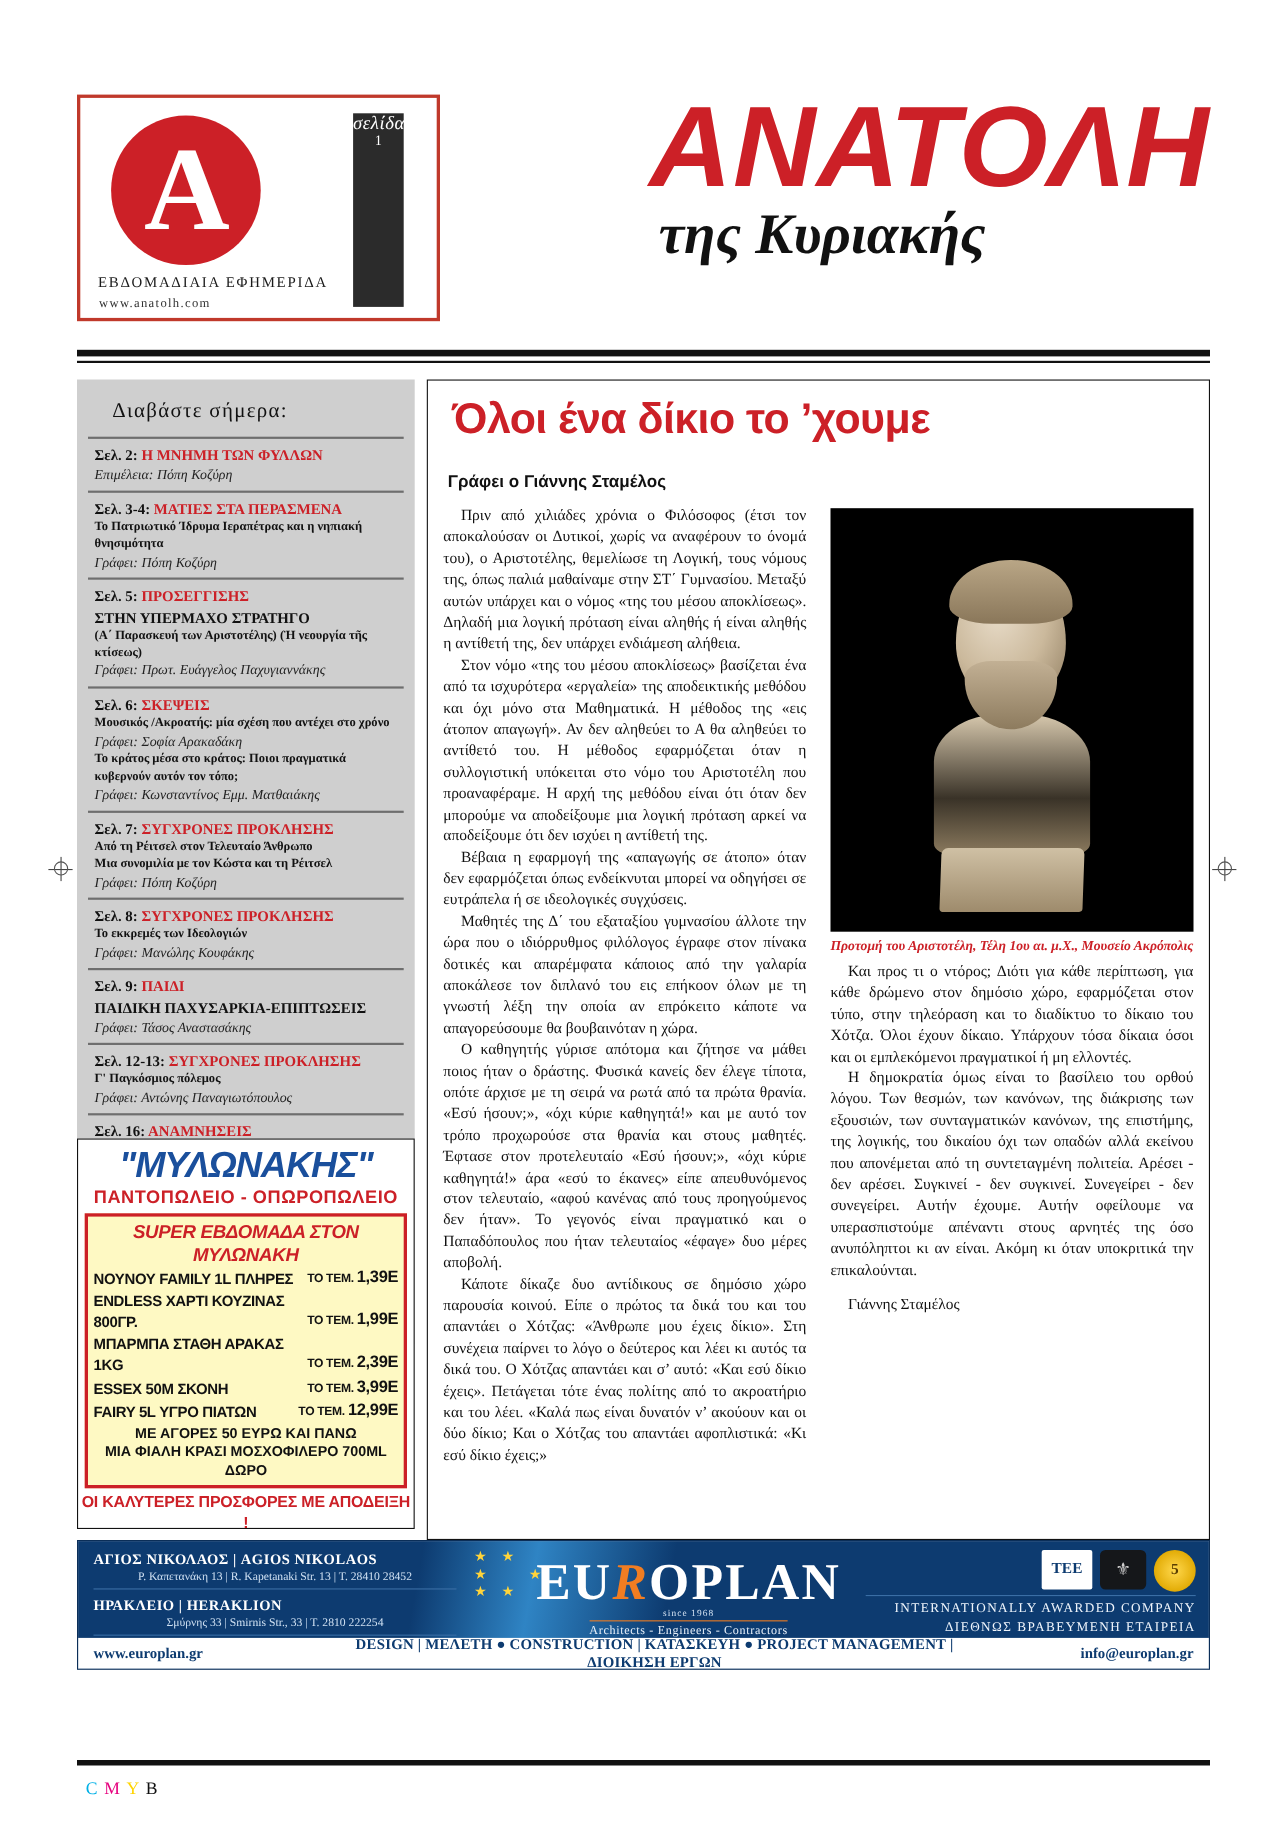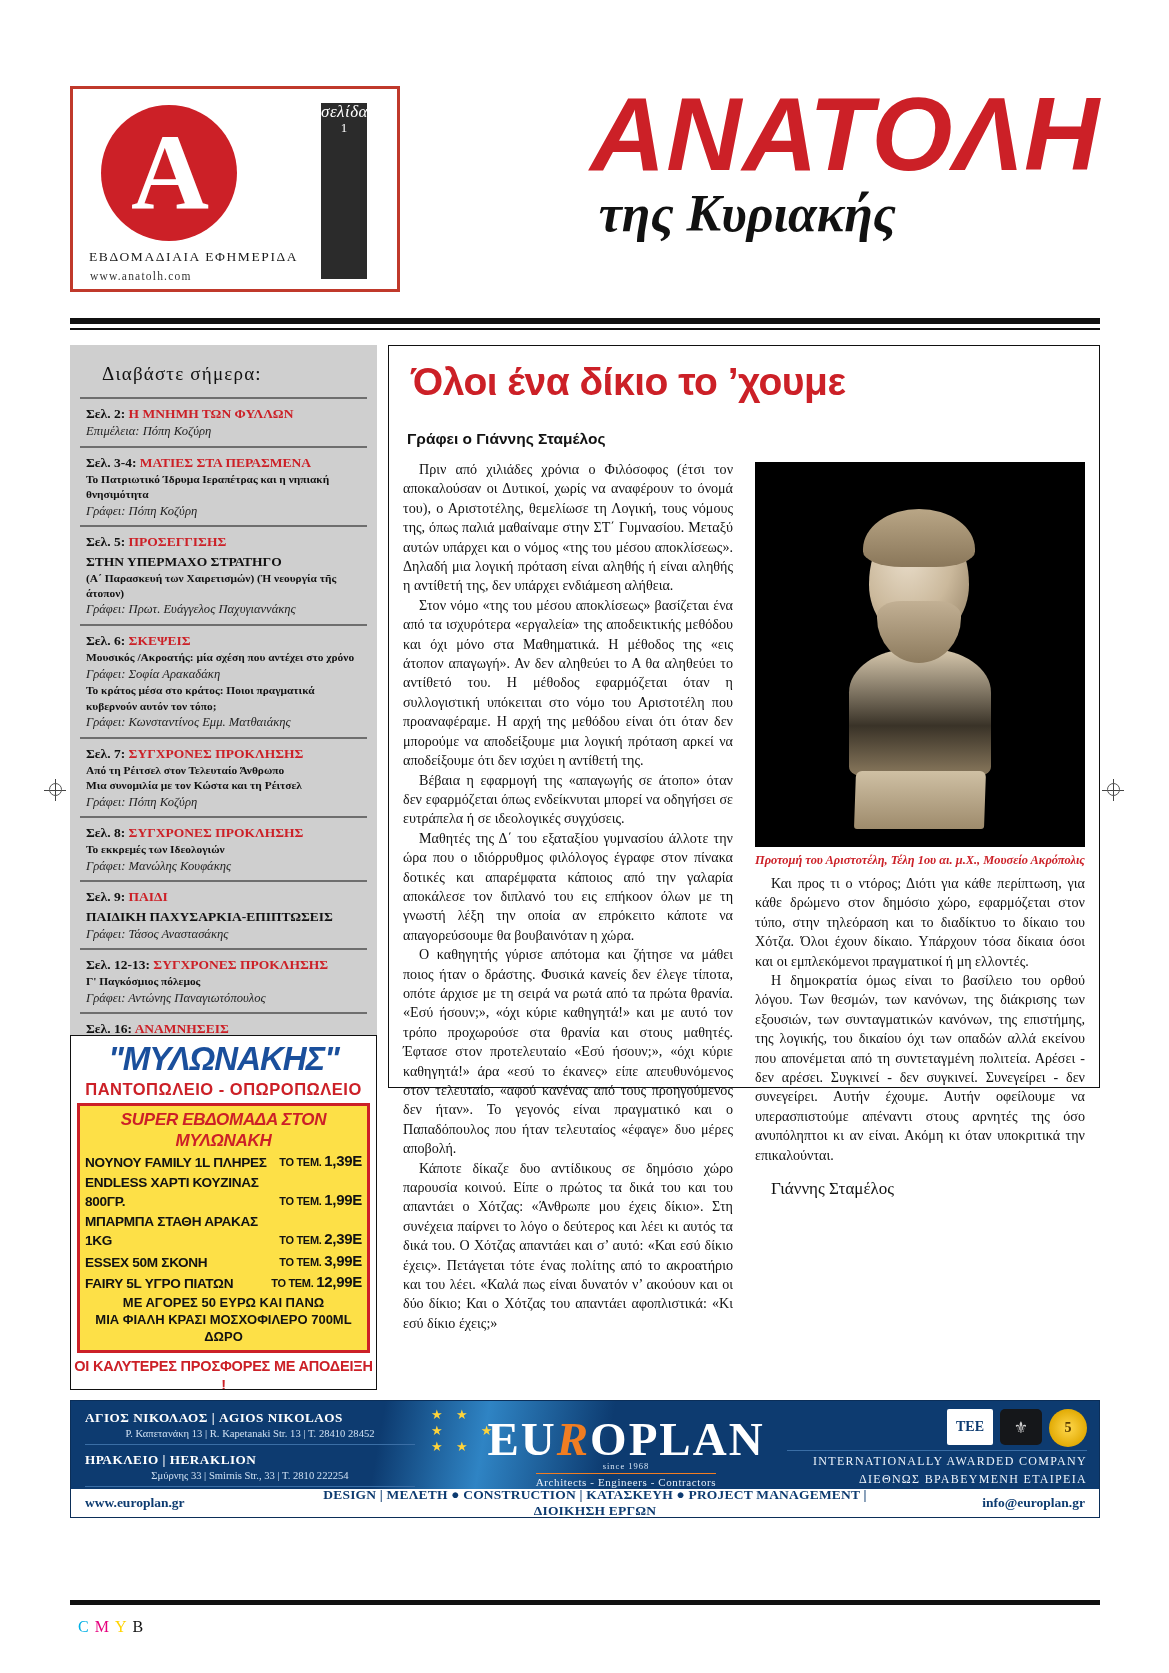--- a/index.html
+++ b/index.html
@@ -96,21 +96,21 @@
   }
   .mylo-name {
     text-align: center; color: #1a4f9c; font-weight: 700; font-style: italic;
     font-size: 33px; line-height: 38px; letter-spacing: -1px; margin-top: 4px;
   }
   .mylo-kind {
     text-align: center; color: #cc2027; font-weight: 700;
     font-size: 16.5px; line-height: 20px; letter-spacing: .5px; margin-top: 1px;
   }
   .mylo-yellow {
-    margin: 4px 6px 0 6px; background: #fde047; border: 3px solid #cc2027;
+    margin: 4px 6px 0 6px; background: #fef9c3; border: 3px solid #cc2027;
     padding: 3px 5px 5px 5px;
   }
   .mylo-super {
     text-align: center; color: #cc2027; font-weight: 700; font-style: italic;
     font-size: 17px; line-height: 21px; letter-spacing: -.3px;
   }
   .mylo-row {
     display: flex; justify-content: space-between; align-items: flex-end;
     color: #111; font-weight: 700; font-size: 13.6px; line-height: 19.5px;
     letter-spacing: -.3px;
@@ -118,21 +118,21 @@
   .mylo-row .pr { font-size: 11px; white-space: nowrap; }
   .mylo-row .pr b { font-size: 15px; }
   .mylo-gift { text-align: center; color: #111; font-weight: 700; font-size: 13px; line-height: 17px; }
   .mylo-best {
     text-align: center; color: #cc2027; font-weight: 700; font-size: 14.5px;
     line-height: 19px; margin-top: 4px; letter-spacing: -.2px;
   }
 
   
   .article {
-    position: absolute; left: 388px; top: 345px; width: 712px; height: 743px;
+    position: absolute; left: 388px; top: 345px; width: 712px; height: 1055px;
     border: 1px solid #111; background: #fff; padding: 10px 14px 8px 14px;
   }
   .headline {
     color: #cc2027; font-family: "Liberation Sans", sans-serif;
     font-weight: 700; font-size: 39px; line-height: 52px; letter-spacing: -.5px;
     padding-left: 8px;
   }
   .byline {
     font-family: "Liberation Sans", sans-serif; font-weight: 700;
     font-size: 15.5px; color: #111; margin-top: 22px; padding-left: 4px;
@@ -178,21 +178,21 @@
     background: linear-gradient(180deg,#cfc0a4 0%, #9e8b6c 100%);
     border-radius: 6px 6px 3px 3px;
     transform: skewX(-2deg);
   }
   .caption {
     color: #cc2027; font-family: "Liberation Serif", serif;
     font-weight: 700; font-style: italic; font-size: 12.4px; line-height: 16px;
     margin-top: 5px;
   }
   .sig {
-    font-family: "Liberation Serif", serif; font-size: 17px;
+    font-family: "Liberation Serif", serif; font-size: 14px;
     color: #111; margin-top: 14px; text-indent: 16px;
   }
 
   
   .ad-euro {
     position: absolute; left: 70px; top: 1400px; width: 1030px; height: 118px;
     background: linear-gradient(100deg,#0d3b70 0%, #0d3b70 30%, #2f84c4 40%, #0d3b70 52%, #0d3b70 100%);
     border: 1px solid #0b2e58; overflow: hidden;
     font-family: Liberation Serif, serif; color: #fff;
   }
@@ -285,21 +285,21 @@
         <div class="toc-l1"><span>Σελ. 3-4:</span>
           <span class="cat">ΜΑΤΙΕΣ ΣΤΑ ΠΕΡΑΣΜΕΝΑ</span></div>
         <div class="toc-l2">Το Πατριωτικό Ίδρυμα Ιεραπέτρας και η νηπιακή θνησιμότητα</div>
         <div class="toc-au">Γράφει: Πόπη Κοζύρη</div>
       </div>
 
       <div class="toc-item">
         <div class="toc-l1"><span>Σελ. 5:</span>
           <span class="cat">ΠΡΟΣΕΓΓΙΣΗΣ</span></div>
         <div class="toc-l1">ΣΤΗΝ ΥΠΕΡΜΑΧΟ ΣΤΡΑΤΗΓΟ</div>
-        <div class="toc-l2">(Α΄ Παρασκευή των Χαιρετισμών) (Ἡ νεουργία τῆς άτοπον)</div>
+        <div class="toc-l2">(Α΄ Παρασκευή των Αριστοτέλης) (Ἡ νεουργία τῆς κτίσεως)</div>
         <div class="toc-au">Γράφει: Πρωτ. Ευάγγελος Παχυγιαννάκης</div>
       </div>
 
       <div class="toc-item">
         <div class="toc-l1"><span>Σελ. 6:</span>
           <span class="cat">ΣΚΕΨΕΙΣ</span></div>
         <div class="toc-l2">Μουσικός /Ακροατής: μία σχέση που αντέχει στο χρόνο</div>
         <div class="toc-au">Γράφει: Σοφία Αρακαδάκη</div>
         <div class="toc-l2">Το κράτος μέσα στο κράτος: Ποιοι πραγματικά κυβερνούν αυτόν τον τόπο;</div>
         <div class="toc-au">Γράφει: Κωνσταντίνος Εμμ. Ματθαιάκης</div>

